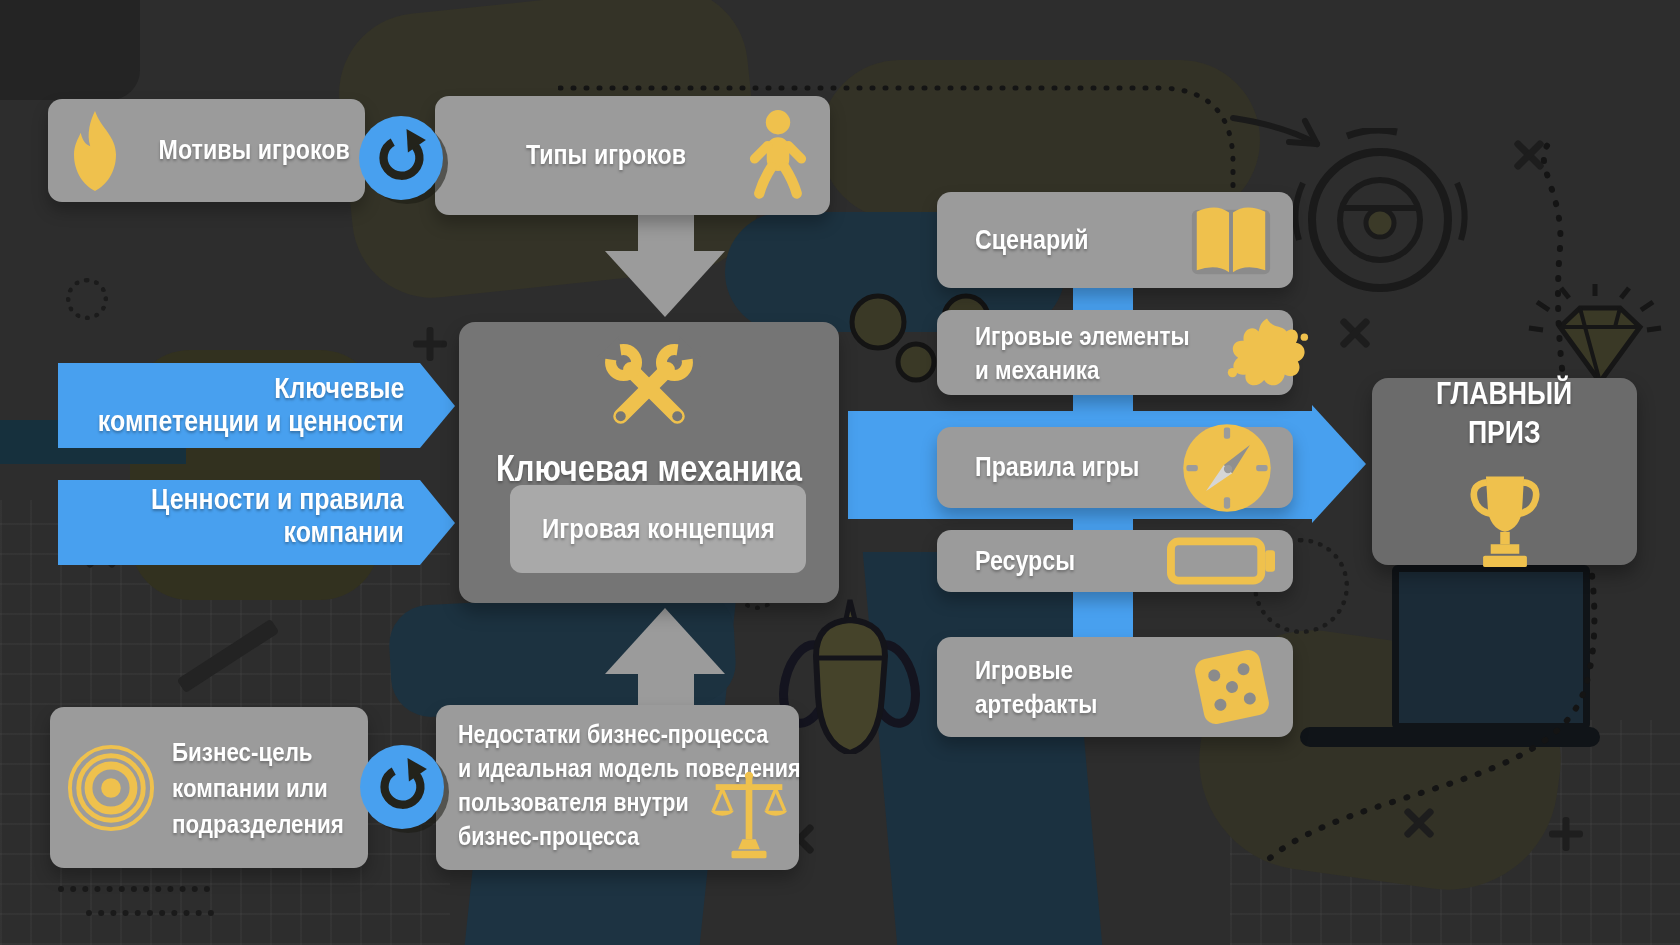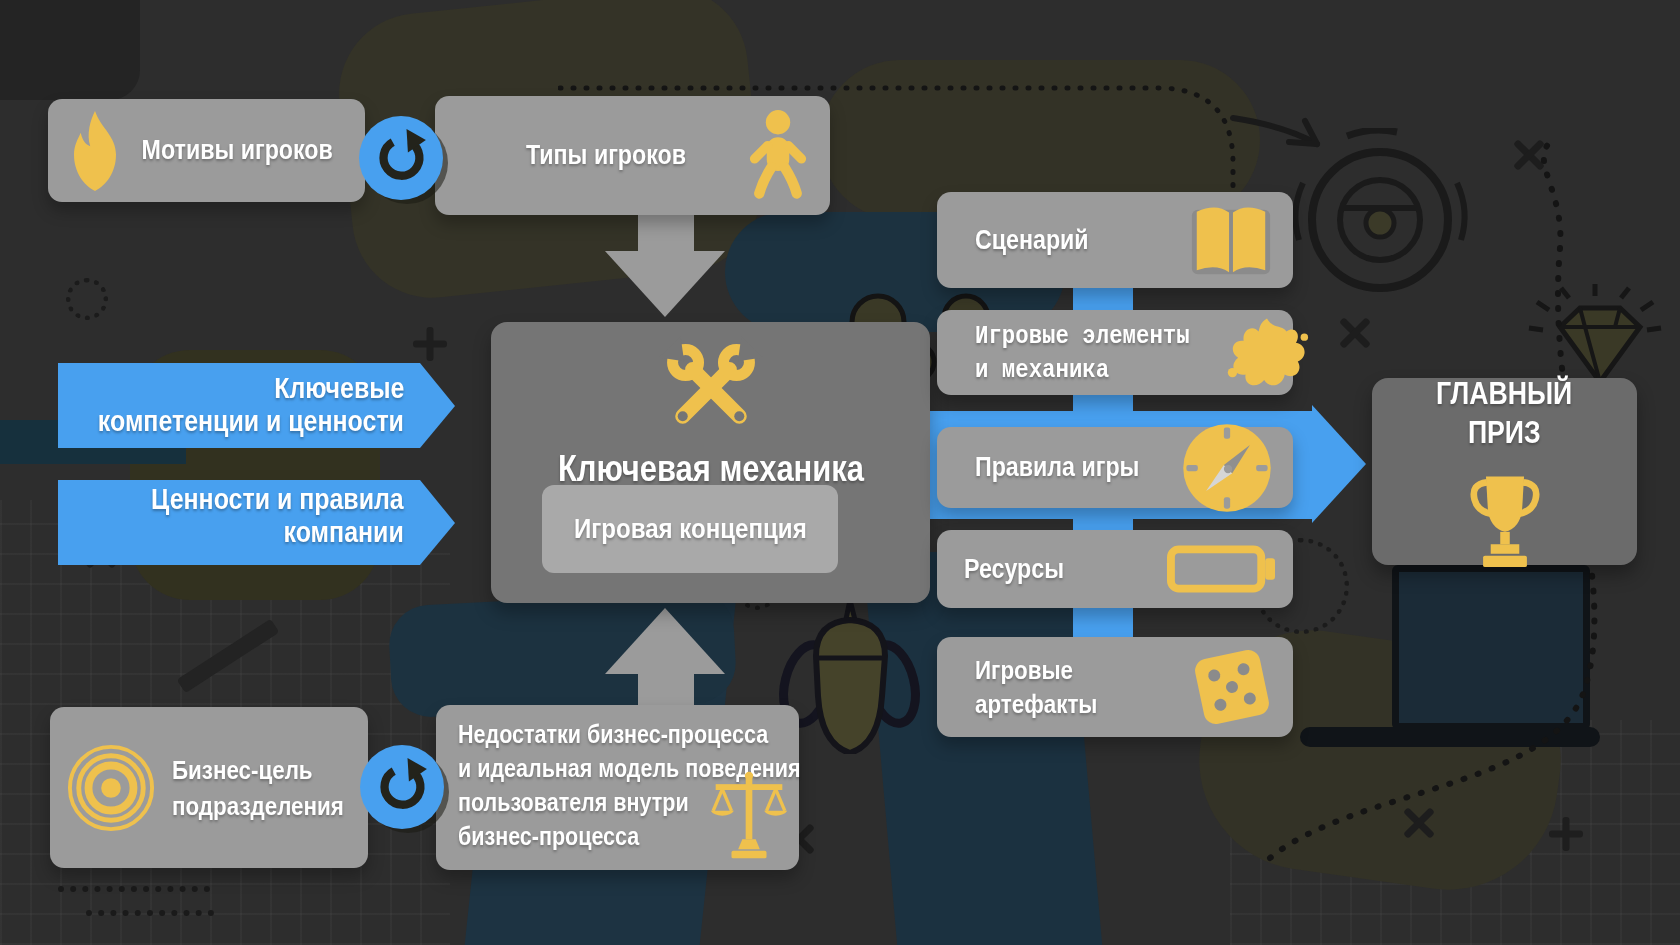--- a/index.html
+++ b/index.html
@@ -158,21 +158,21 @@
   </div>
 </div>
 <div class="abs conn tri" style="left:420px;top:480px;border-top:43px solid transparent;border-bottom:42px solid transparent;border-left:35px solid #48a0ef;"></div>
 
 <div class="abs box" style="left:48px;top:99px;width:317px;height:103px;padding-left:16px;">
   <span>
     <svg width="62" height="84" viewBox="0 0 64 88">
         <path d="M32,2 C38,20 54,28 54,48 C54,66 44,80 32,86 C20,80 10,66 10,48 C10,38 14,32 17,25 C19,34 23,38 27,39 C23,26 27,12 32,2 Z" fill="#efc14d"></path>
       </svg>
   </span>
-  <div class="label txtsh" style="flex:1;text-align:left;text-decoration:underline;"><span class="cnd">Мотивы игроков</span></div>
+  <div class="label txtsh" style="flex:1;text-align:right;text-decoration:underline;"><span class="cnd">Мотивы игроков</span></div>
 </div>
 
 <div class="abs refresh" style="left:359px;top:116px;">
   <svg width="58" height="58" viewBox="0 0 84 84">
     <path d="M30,19 A26,26 0 1 0 57,20" fill="none" stroke="#23231b" stroke-width="12"></path>
     <polygon points="50,0 78,16 52,34" fill="#23231b"></polygon>
   </svg>
 </div>
 
 <div class="abs box" style="left:435px;top:96px;width:395px;height:119px;padding:0 22px 0 30px;">
@@ -184,21 +184,21 @@
         <rect x="20" y="30" width="24" height="36" rx="12"></rect>
         <line x1="21" y1="39" x2="7" y2="53" stroke="#efc14d" stroke-width="10" stroke-linecap="round"></line>
         <line x1="43" y1="39" x2="57" y2="53" stroke="#efc14d" stroke-width="10" stroke-linecap="round"></line>
         <path d="M25,62 Q16,76 12,90" fill="none" stroke="#efc14d" stroke-width="11" stroke-linecap="round"></path>
         <path d="M39,62 Q48,76 52,90" fill="none" stroke="#efc14d" stroke-width="11" stroke-linecap="round"></path>
       </g>
     </svg>
   </span>
 </div>
 
-<div class="abs center-box" style="left:459px;top:322px;width:439px;height:281px;margin-left:32px;">
+<div class="abs center-box" style="left:459px;top:322px;width:380px;height:281px;">
   <div style="margin-top:14px;display:flex;justify-content:center;">
     <svg width="118" height="110" viewBox="0 0 118 110">
       <g transform="translate(59,52)">
         <g transform="rotate(45)">
           <line x1="0" y1="-26" x2="0" y2="40" stroke="#efc14d" stroke-width="15" stroke-linecap="round"></line>
           <circle cx="0" cy="-36" r="13" fill="none" stroke="#efc14d" stroke-width="11"></circle>
           <polygon points="0,-38 15,-58 -15,-58" fill="#757575"></polygon>
           <circle cx="0" cy="40" r="5" fill="#757575"></circle>
         </g>
         <g transform="rotate(-45)">
@@ -221,21 +221,21 @@
   <span>
     <svg width="88" height="88" viewBox="0 0 90 90">
       <rect x="5" y="14" width="80" height="66" rx="6" fill="#8b8b8b"></rect>
       <path d="M10,16 Q30,7 43,17 L43,78 Q30,69 10,76 Z" fill="#efc14d"></path>
       <path d="M80,16 Q60,7 47,17 L47,78 Q60,69 80,76 Z" fill="#efc14d"></path>
     </svg>
   </span>
 </div>
 
 <div class="abs box" style="left:937px;top:310px;width:356px;height:85px;padding:0 14px 0 38px;">
-  <div class="lines2 txtsh" style="flex:1;text-align:left;font-family:Liberation Mono, monospace;">
+  <div class="lines2 txtsh" style="flex:1;text-align:left;">
     <div><span class="cnd o-l">Игровые элементы</span></div>
     <div><span class="cnd o-l">и механика</span></div>
   </div>
   <span>
     <svg width="84" height="84" viewBox="0 0 90 90">
       <path d="M45,8 C52,20 60,14 66,22 C74,16 82,24 76,34 C88,36 88,50 78,54 C84,64 74,74 64,68 C62,80 48,84 42,74 C34,84 20,80 22,68 C10,70 4,58 14,50 C4,44 8,30 20,32 C18,20 30,14 36,22 C38,12 42,10 45,8 Z" fill="#efc14d"></path>
       <circle cx="85" cy="28" r="4" fill="#efc14d"></circle>
         <circle cx="8" cy="66" r="5" fill="#efc14d"></circle>
     </svg>
   </span>
@@ -252,21 +252,21 @@
         <rect x="9" y="45" width="11" height="6" rx="2"></rect>
           <rect x="76" y="45" width="11" height="6" rx="2"></rect>
       </g>
       <polygon points="28,70 45,45 53,53" fill="#d6d6d6"></polygon>
       <polygon points="70,26 45,45 53,53" fill="#8f8f8f"></polygon>
       <circle cx="49" cy="49" r="4" fill="#9b9b9b"></circle>
     </svg>
   </span>
 </div>
 
-<div class="abs box" style="left:937px;top:530px;width:356px;height:78px;padding:0 18px 0 27px;">
+<div class="abs box" style="left:937px;top:530px;width:356px;height:62px;padding:0 18px 0 38px;">
   <div class="label txtsh" style="flex:1;text-align:left;"><span class="cnd o-l">Ресурсы</span></div>
   <span>
     <svg width="108" height="52" viewBox="0 0 110 52">
       <rect x="4" y="6" width="92" height="40" rx="8" fill="none" stroke="#efc14d" stroke-width="8"></rect>
       <rect x="100" y="15" width="10" height="22" rx="3" fill="#efc14d"></rect>
     </svg>
   </span>
 </div>
 
 <div class="abs box" style="left:937px;top:637px;width:356px;height:100px;padding:0 16px 0 38px;">
@@ -311,20 +311,21 @@
   <span>
     <svg width="90" height="90" viewBox="0 0 92 92">
       <circle cx="46" cy="46" r="42" fill="none" stroke="#efc14d" stroke-width="4"></circle>
       <circle cx="46" cy="46" r="33" fill="none" stroke="#efc14d" stroke-width="5"></circle>
       <circle cx="46" cy="46" r="23" fill="none" stroke="#efc14d" stroke-width="8"></circle>
       <circle cx="46" cy="46" r="10" fill="#efc14d"></circle>
     </svg>
   </span>
   <div class="txtsh" style="flex:1;font-size:26px;line-height:36px;text-align:left;padding-left:16px;">
     <div><span class="cnd o-l">Бизнес-цель</span></div>
+    <div><span class="cnd o-l">компании или</span></div>
     <div><span class="cnd o-l">подразделения</span></div>
   </div>
 </div>
 
 <div class="abs refresh" style="left:360px;top:745px;">
   <svg width="58" height="58" viewBox="0 0 84 84">
     <path d="M30,19 A26,26 0 1 0 57,20" fill="none" stroke="#23231b" stroke-width="12"></path>
     <polygon points="50,0 78,16 52,34" fill="#23231b"></polygon>
   </svg>
 </div>

